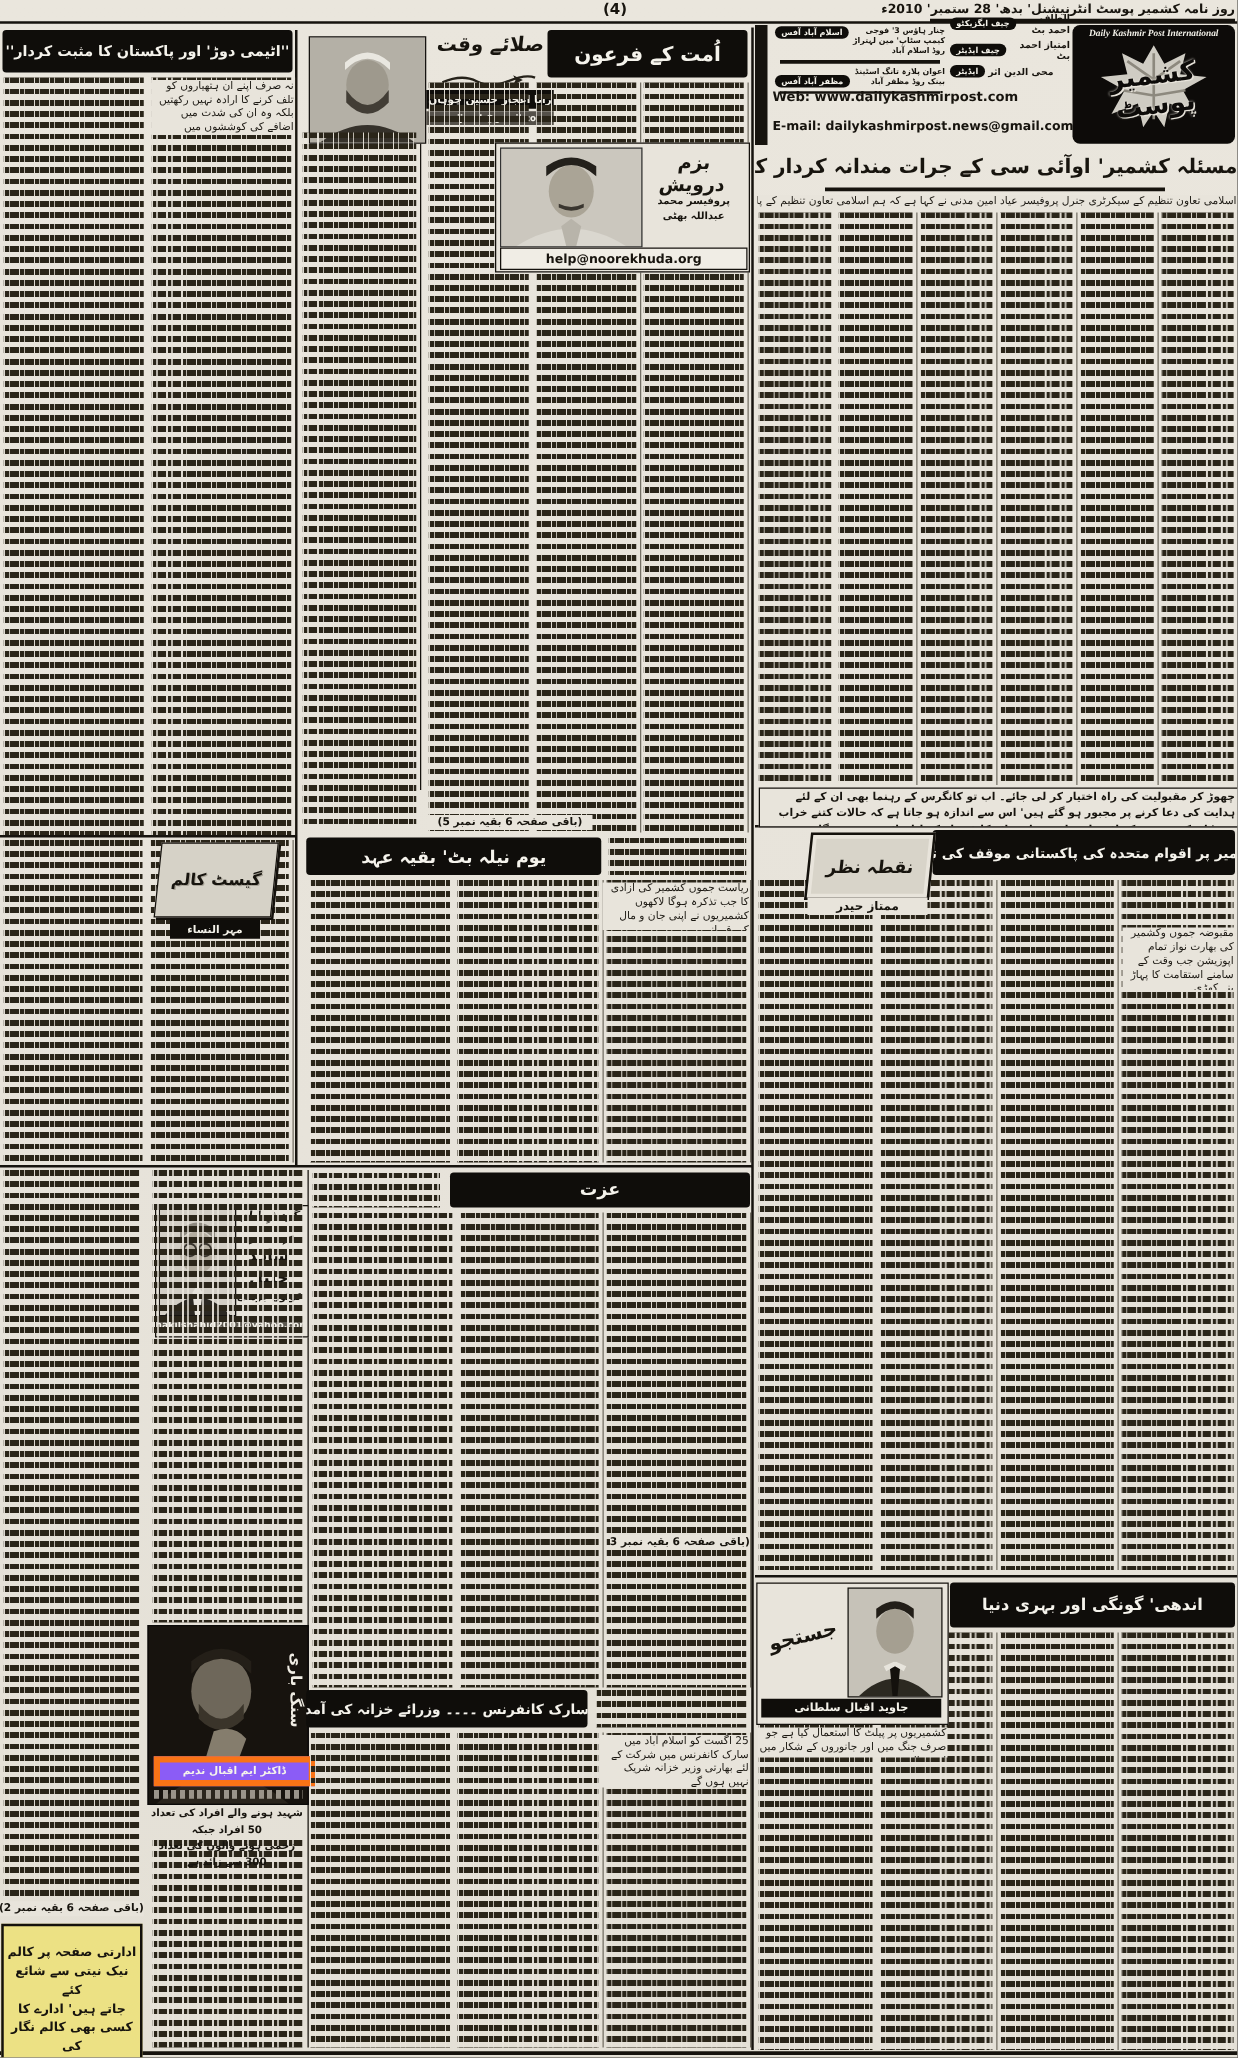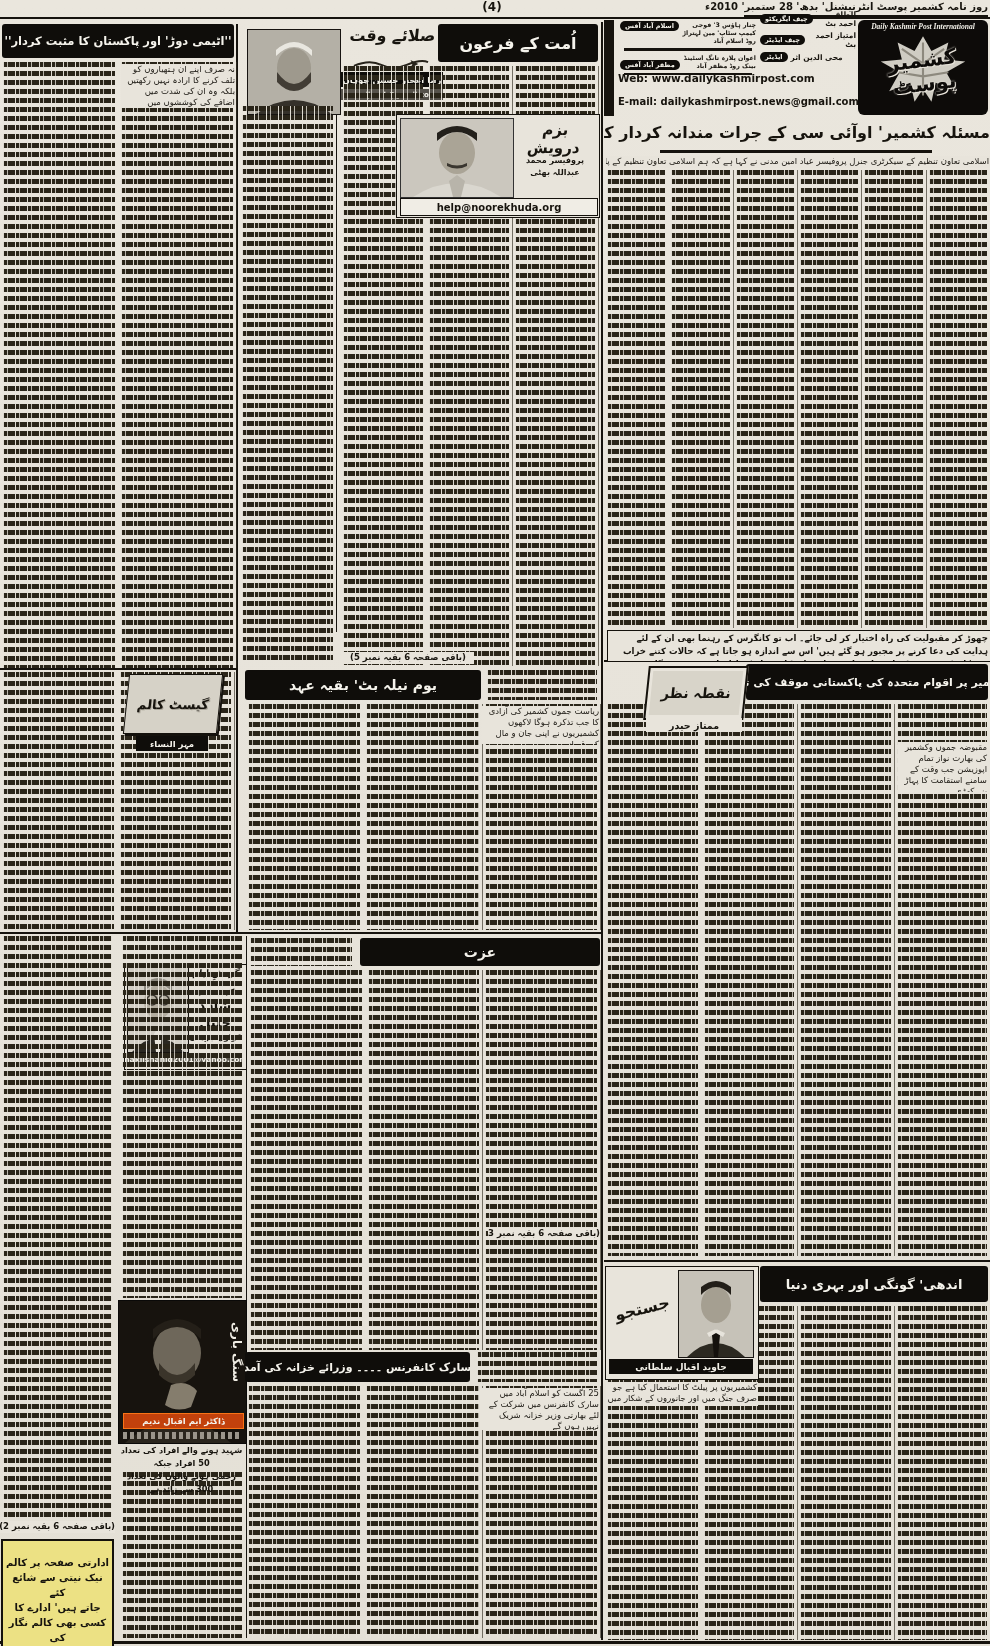--- a/index.html
+++ b/index.html
@@ -236,21 +236,21 @@
   <div class="abs" style="left:118px;top:1300px;width:127px;height:142px;background:#16130f;border:1px solid #0a0908;">
     <svg viewBox="0 0 127 142" style="display:block;width:100%;height:100%;">
       <rect width="127" height="142" fill="#17130e"></rect>
       <ellipse cx="58" cy="52" rx="24" ry="28" fill="#6e675a"></ellipse>
       <path d="M34 38 Q58 14 82 38 L82 28 Q58 8 34 28 Z" fill="#241f18"></path>
       <path d="M40 62 Q58 86 76 62 L76 74 Q58 92 40 74 Z" fill="#3a342a"></path>
       <path d="M52 84 q16 -6 26 6 l-6 16 q-14 6 -26 -2 Z" fill="#857d6d"></path>
       <path d="M6 142 Q58 96 112 142 Z" fill="#2a251d"></path>
     </svg>
     <div class="abs" style="right:2px;top:6px;width:18px;height:90px;color:#f0ede4;font-weight:bold;font-size:12px;writing-mode:vertical-rl;text-align:center;">سنگ باری</div>
-    <div class="strip" style="left:4px;bottom:14px;width:119px;height:14px;font-size:8.5px;background:#c2410c;border:1px solid #f97316;margin-top:40px;">ڈاکٹر ایم اقبال ندیم</div>
+    <div class="strip" style="left:4px;bottom:14px;width:119px;height:14px;font-size:8.5px;background:#8b5cf6;border:5px solid #f97316;margin-top:40px;">ڈاکٹر ایم اقبال ندیم</div>
     <div class="abs" style="left:4px;bottom:4px;width:119px;height:7px;background:repeating-linear-gradient(90deg,#9a948a 0 4px,transparent 4px 7px);"></div>
   </div>
   <div class="abs rtl" style="left:118px;top:1444px;width:127px;height:26px;font-size:8.2px;font-weight:bold;text-align:center;line-height:13px;">
     <div>شہید ہونے والے افراد کی تعداد 50 افراد جبکہ</div>
     <div>زخمی ہونے والوں کی تعداد 300 سے زائد ہے</div>
   </div>
 
   <div class="bar" style="left:245px;top:1352px;width:225px;height:30px;font-size:11px;">سارک کانفرنس ۔۔۔۔ وزرائے خزانہ کی آمد</div>
   <div class="sim-area" style="left:474px;top:1352px;width:126px;height:30px;">
       <div class="sim"></div>

